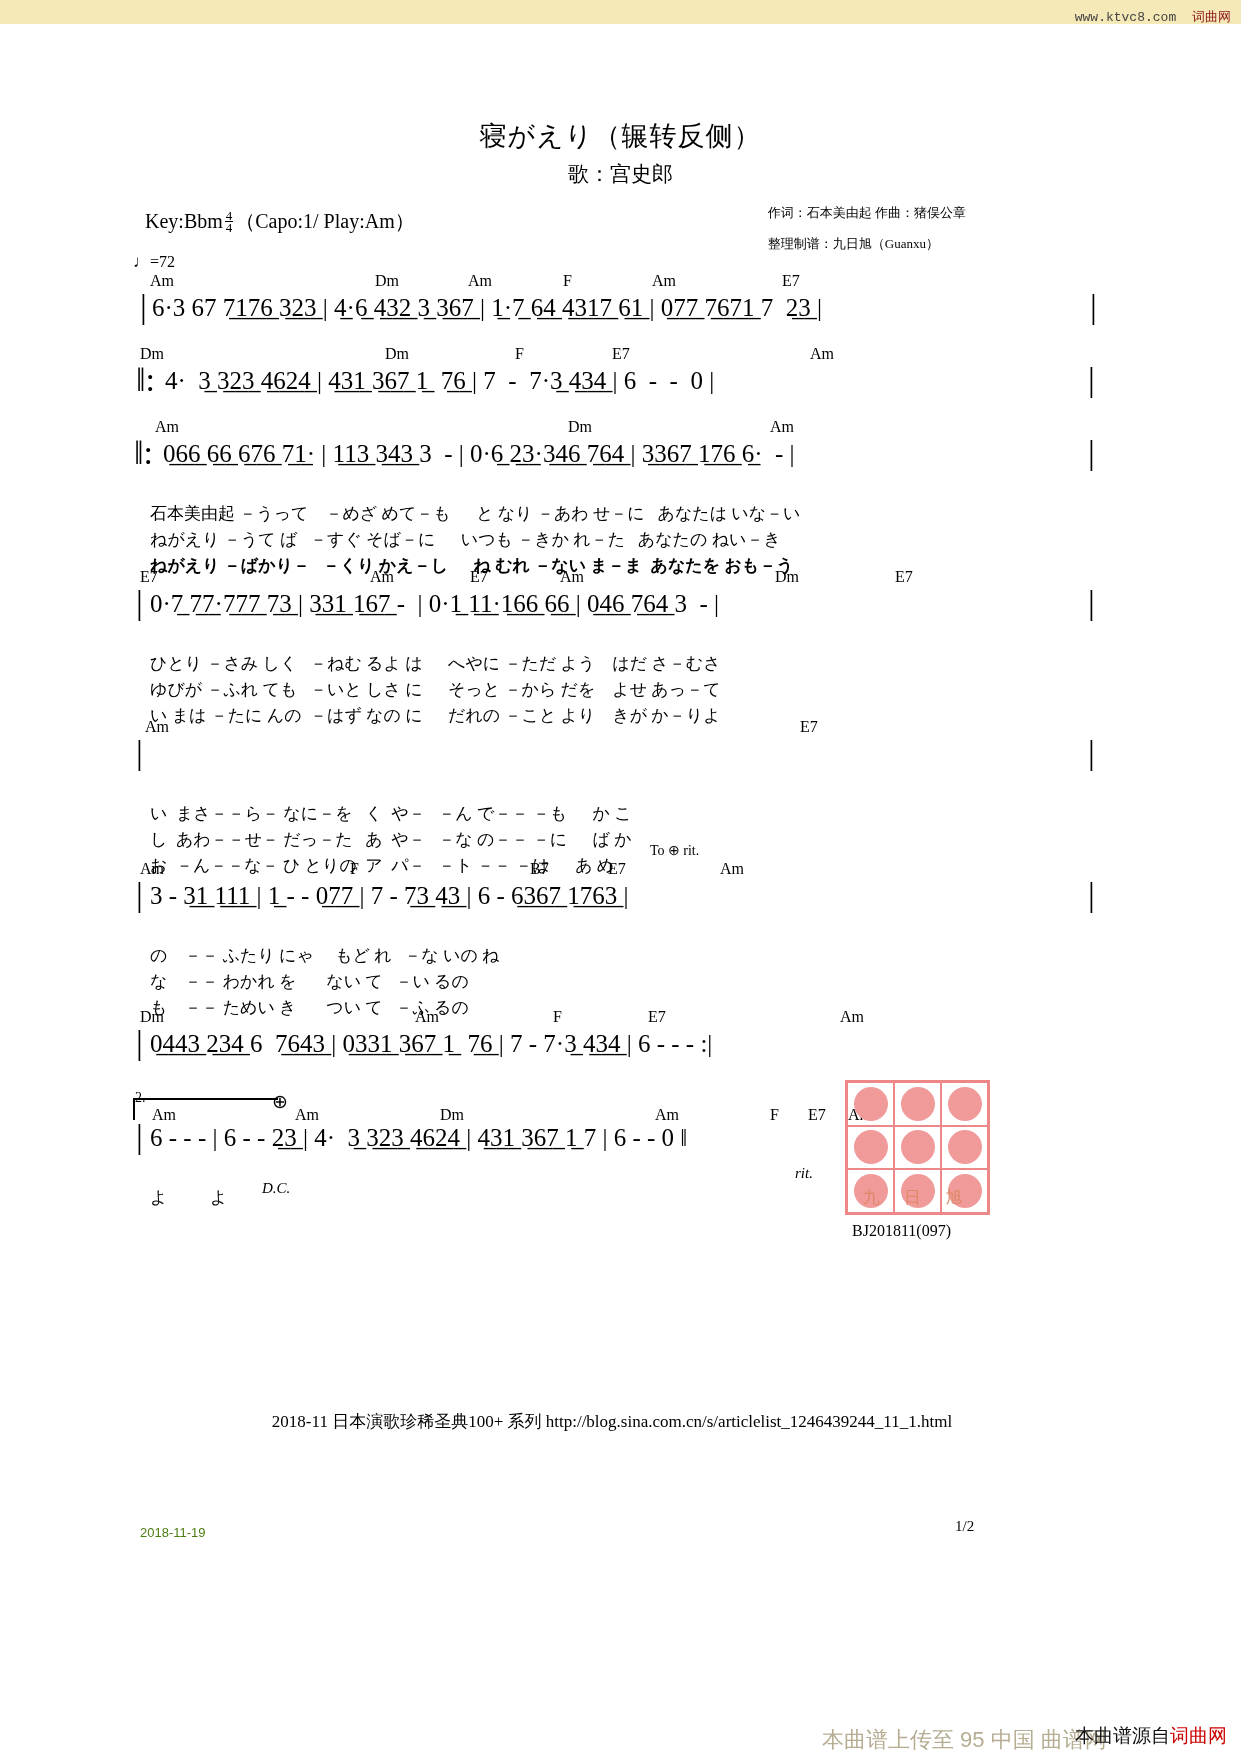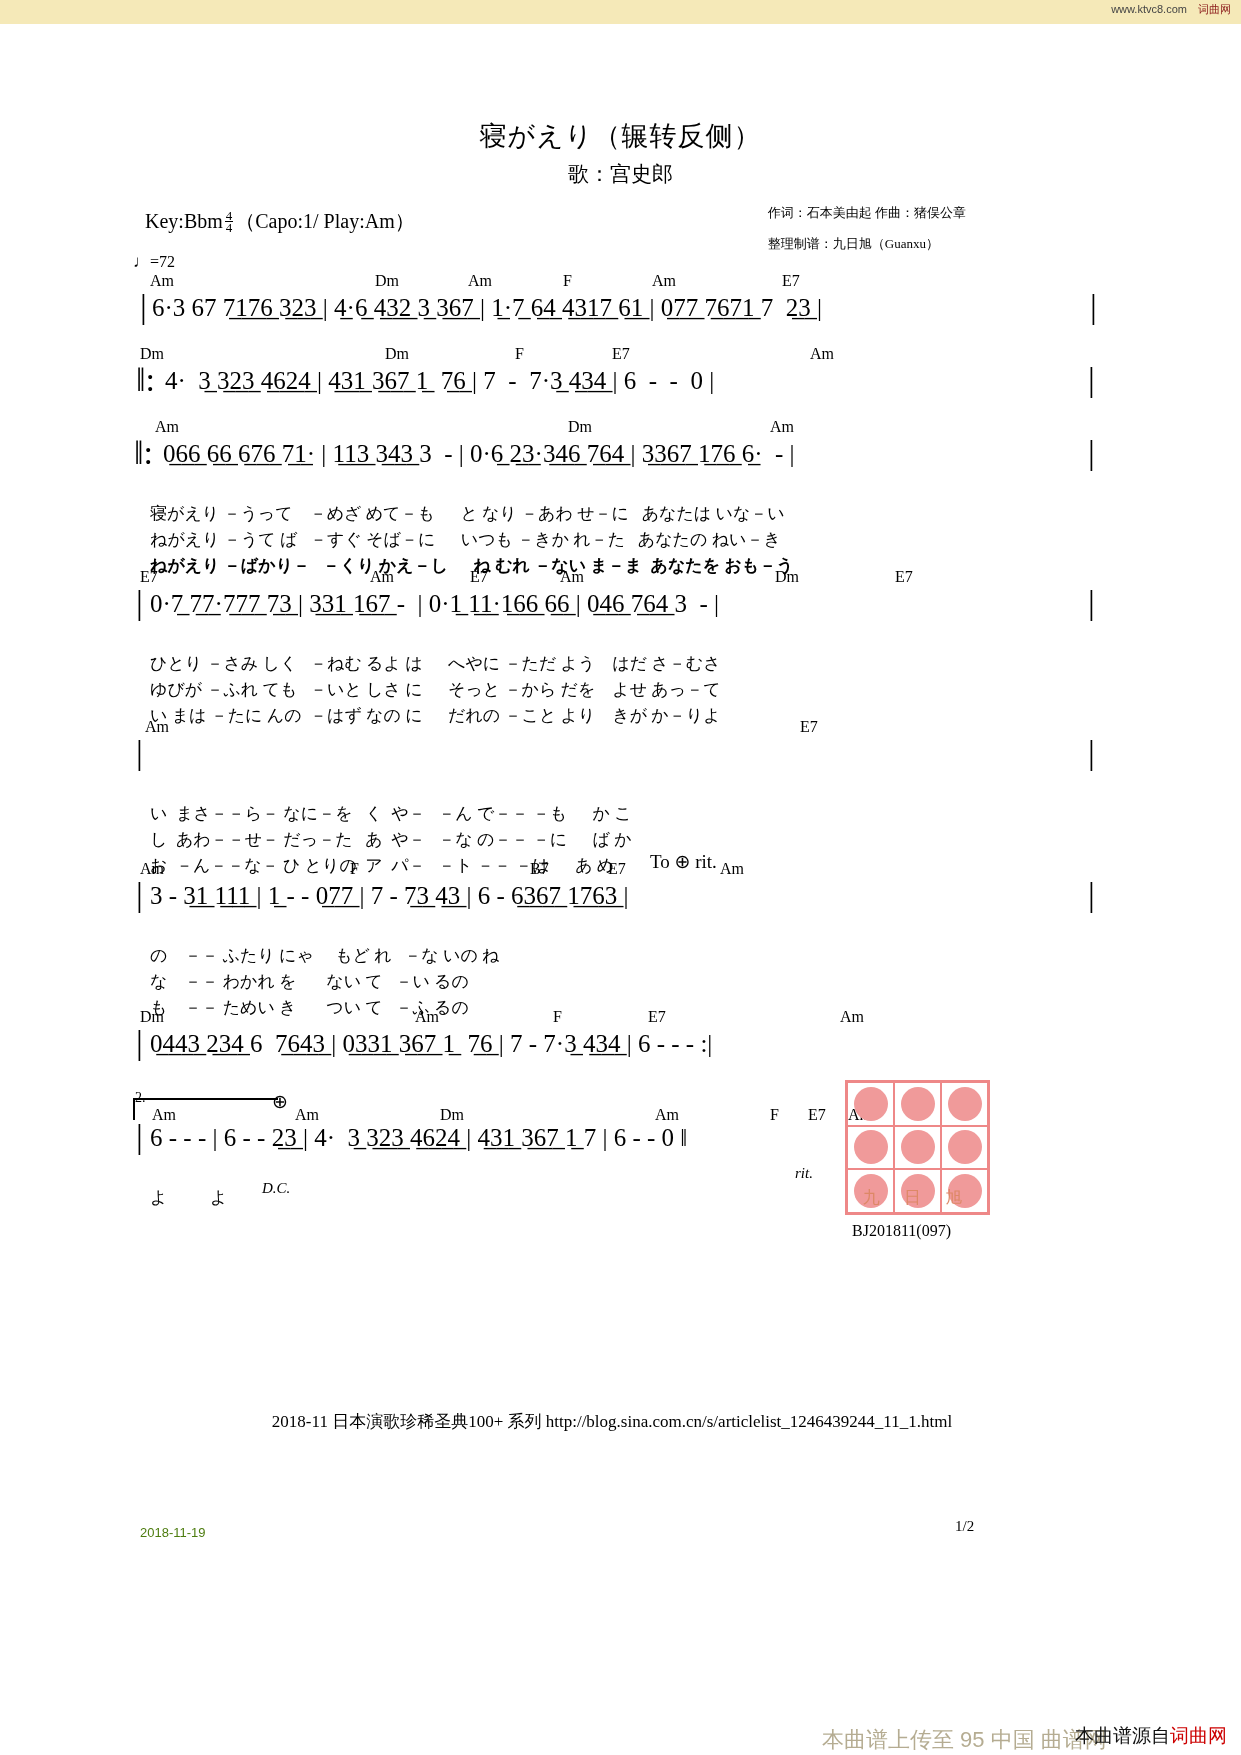--- a/index.html
+++ b/index.html
@@ -12,22 +12,22 @@
     overflow:hidden;
   }
   .wrap{position:relative;width:1241px;height:1755px;}
 
   
   .topbar{
     position:absolute;top:0;left:0;width:1241px;height:24px;
     background:#f5e9b8;
   }
   .topbar .inner{
-    position:absolute;right:10px;top:2px;
-    font-size:11px;font-family:Liberation Sans, sans-serif;color:#333;
+    position:absolute;right:10px;top:8px;
+    font-size:13px;font-family:Liberation Mono, monospace;color:#333;
   }
   .topbar .inner .url{color:#444;}
   .topbar .inner .cn{color:#8b1a1a;margin-left:8px;}
 
   
   .title{
     position:absolute;top:118px;left:0;width:1241px;text-align:center;
     font-size:27px;letter-spacing:1px;
   }
   .singer{
@@ -99,21 +99,21 @@
   .stamp .cellgrid div{border:1px solid #e88;display:flex;align-items:center;justify-content:center;}
   .stamp .dot{width:34px;height:34px;border-radius:50%;background:#f09a9a;}
   .stamp .txt{
     position:absolute;bottom:4px;left:0;width:100%;text-align:center;
     font-size:17px;color:#d86; letter-spacing:10px;
   }
   .stampcode{position:absolute;left:852px;top:1222px;font-size:16px;font-family:"Liberation Serif",serif;}
   .rit{position:absolute;left:795px;top:1165px;font-size:15px;font-style:italic;}
   .dc{position:absolute;left:262px;top:1180px;font-size:15px;font-style:italic;}
 
-  .coda{font-size:19px;margin-top:8px;}
+  .coda{font-size:14px;}
 </style>
 </head>
 <body>
 
 <div class="wrap">
 
   <div class="topbar">
     <div class="inner">
       <span class="url">www.ktvc8.com</span>
       <span class="cn">词曲网</span>
@@ -172,21 +172,21 @@
       <span class="chord" style="left:155px">Am</span>
       <span class="chord" style="left:568px">Dm</span>
       <span class="chord" style="left:770px">Am</span>
     </div>
     <div class="staffline" style="height:44px;">
       <span style="position:absolute;left:134px;top:-2px;font-size:34px;line-height:34px;">‖:</span>
       <span style="position:absolute;left:163px;top:2px;">0̲6̲6̲ 6̲6̲ 6̲7̲6̲ 7̲1̲· | 1̲1̲3̲ 3̲4̲3̲ 3  - | 0·6̲ 2̲3̲·3̲4̲6̲ 7̲6̲4̲ | 3̲3̲6̲7̲ 1̲7̲6̲ 6̲·  - |</span>
       <span style="position:absolute;left:1088px;top:-2px;font-size:34px;line-height:34px;">|</span>
     </div>
     <div class="lyricline" style="height:26px;">
-      <span style="position:absolute;left:150px;">寝がえり －うって    －めざ めて－も      と なり －あわ せ－に   あなたは いな－い</span>
+      <span style="position:absolute;left:150px;">石本美由起 －うって    －めざ めて－も      と なり －あわ せ－に   あなたは いな－い</span>
     </div>
     <div class="lyricline" style="height:26px;">
       <span style="position:absolute;left:150px;">ねがえり －うて ば   －すぐ そば－に      いつも －きか れ－た   あなたの ねい－き</span>
     </div>
     <div class="lyricline" style="height:26px;">
       <span style="position:absolute;left:150px;font-weight:bold;">ねがえり －ばかり－   －くり かえ－し      ね むれ －ない ま－ま  あなたを おも－う</span>
     </div>
   </div>
 
   <div class="sys" style="top:568px;">

